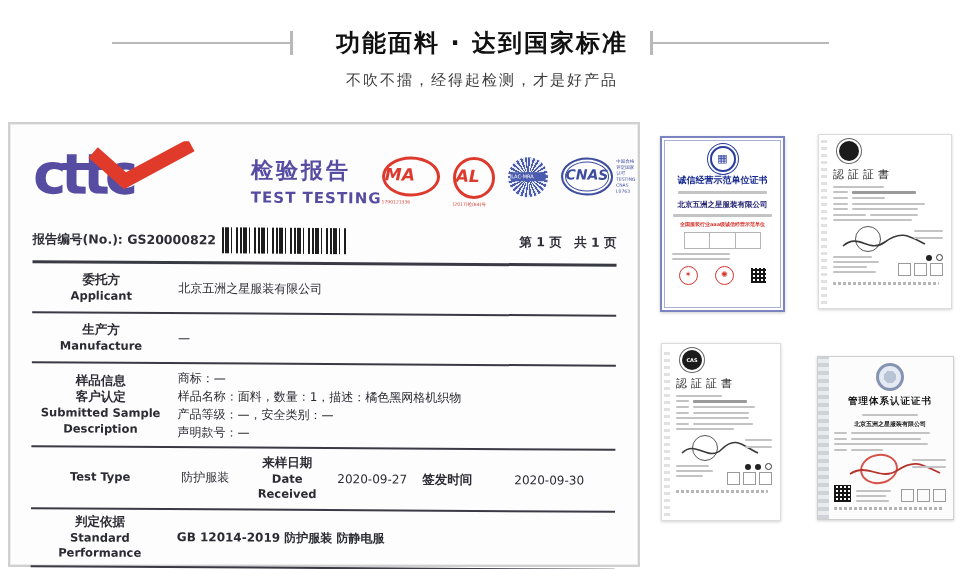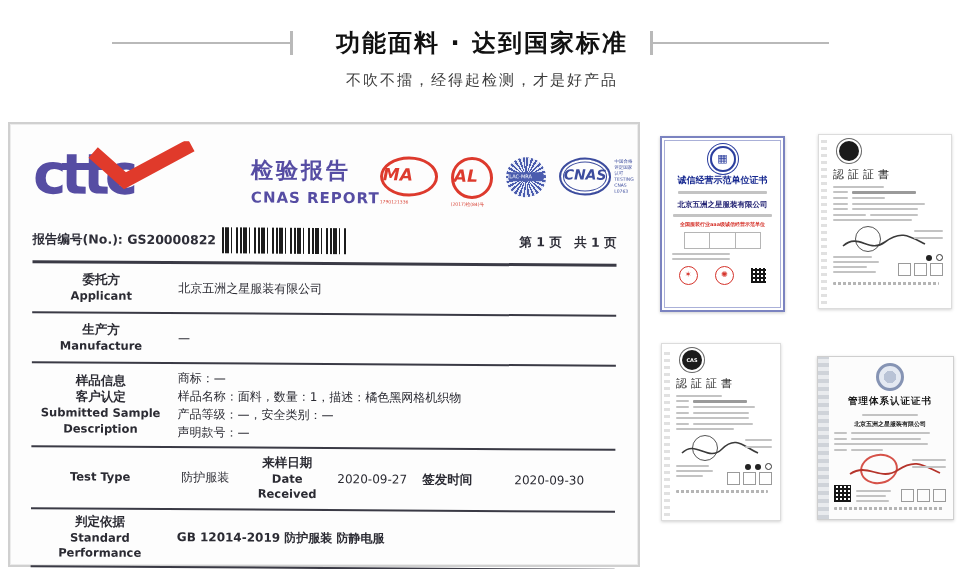--- a/index.html
+++ b/index.html
@@ -131,21 +131,21 @@
     <div class="sheet-inner">
       <div class="logo-row">
         <div class="cttc-wrap">
           <span class="cttc-text">cttc</span>
           <svg class="cttc-check" width="150" height="52" viewBox="0 0 150 52">
             <polyline points="14,12 46,40 112,4" fill="none" stroke="#e03a2b" stroke-width="14"></polyline>
           </svg>
         </div>
         <div class="rep-titles">
           <div class="rep-title-cn">检验报告</div>
-          <div class="rep-title-en">CNAS REPORT</div>
+          <div class="rep-title-en">TEST TESTING</div>
         </div>
         <div class="marks">
           <div class="mark">
             <div class="cma-oval">MA</div>
             <div class="mark-sub">1790121336</div>
           </div>
           <div class="mark">
             <div class="al-circ">AL</div>
             <div class="mark-sub">(2017)检(84)号</div>
           </div>

